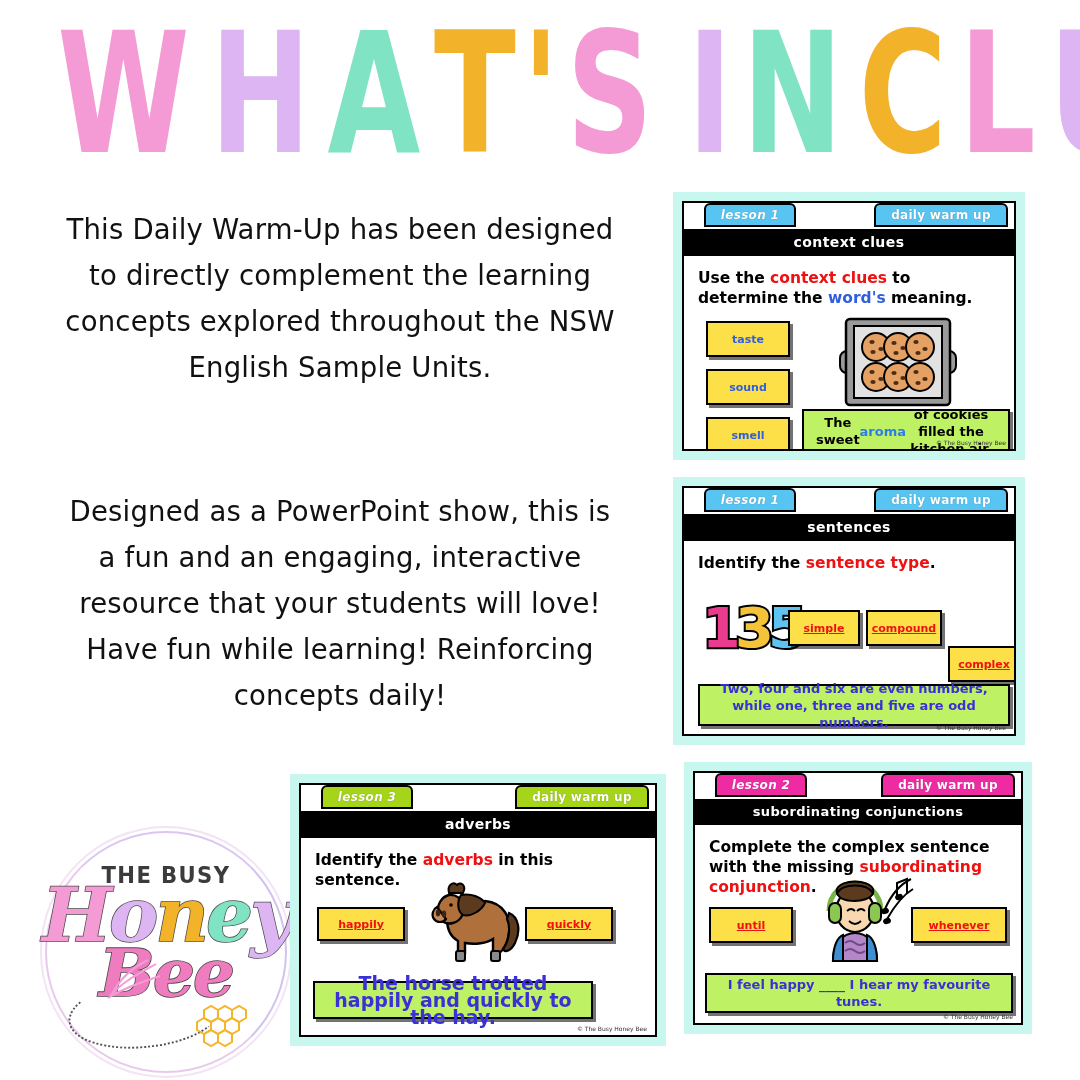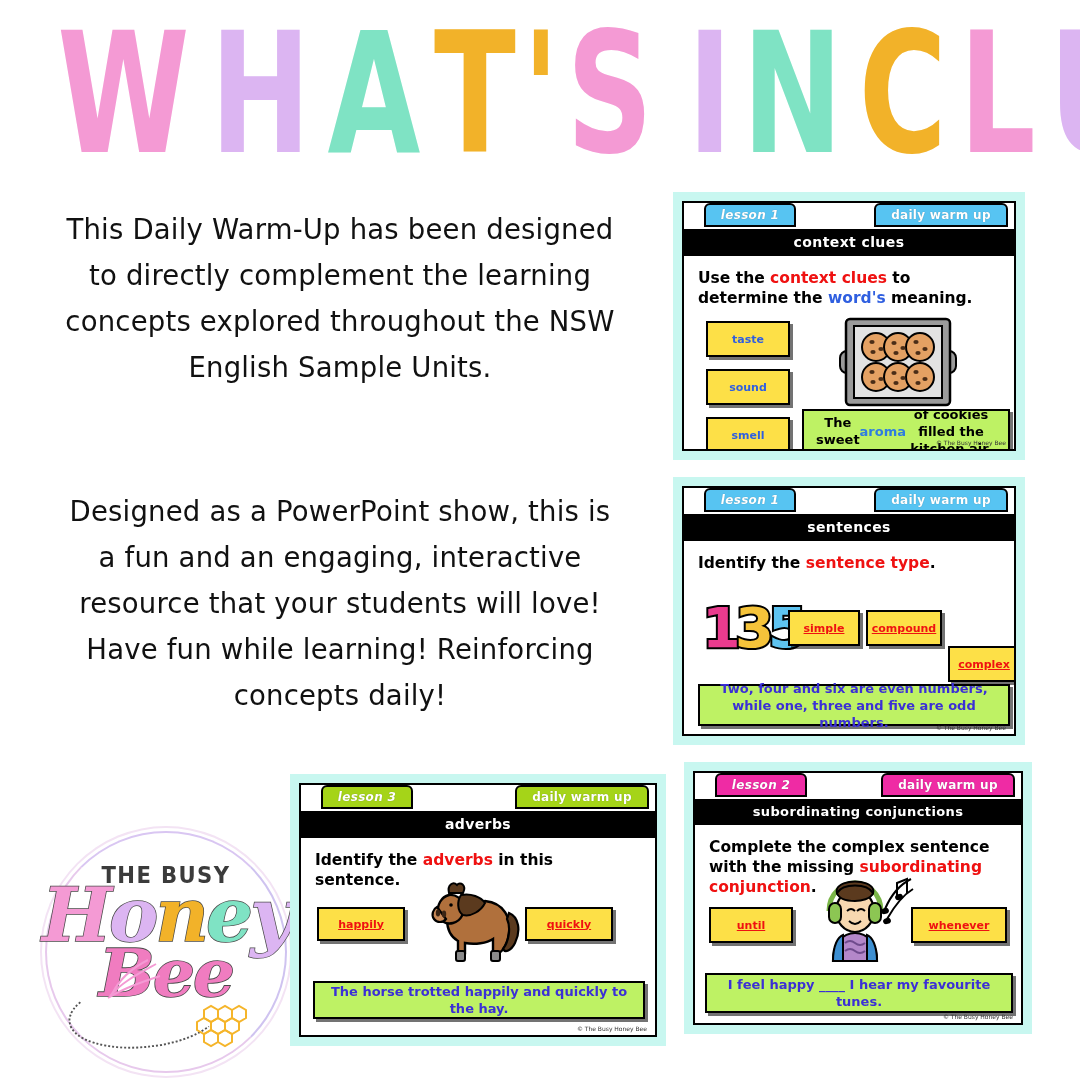--- a/index.html
+++ b/index.html
@@ -325,21 +325,21 @@
         <ellipse cx="11" cy="46" rx="2.2" ry="3.4" fill="#3a2414"></ellipse>
         <ellipse cx="17" cy="47" rx="2.2" ry="3.4" fill="#3a2414"></ellipse>
         <circle cx="24" cy="38" r="1.8" fill="#000"></circle>
         <path d="M22 26 C20 18 26 14 30 18 C33 14 40 18 36 26 Z" fill="#5b3a1e" stroke="#000" stroke-width="2"></path>
         <path d="M34 28 C44 26 54 30 58 36 C54 44 44 50 36 48 C30 44 30 34 34 28 Z" fill="#5b3a1e" stroke="#000" stroke-width="2"></path>
         <path d="M82 46 C92 50 94 64 88 76 C84 84 78 86 76 82 C82 74 84 60 80 52 Z" fill="#5b3a1e" stroke="#000" stroke-width="2.2"></path>
         <rect x="29" y="84" width="9" height="10" rx="2" fill="#8a8a8a" stroke="#000" stroke-width="2"></rect>
         <rect x="64" y="84" width="9" height="10" rx="2" fill="#8a8a8a" stroke="#000" stroke-width="2"></rect>
       </svg>
 
-      <div class="answerbox blue" style="left:12px;top:196px;width:332px;height:38px;font-size:13px;">The horse trotted happily and quickly to the hay.</div>
+      <div class="answerbox blue" style="left:12px;top:196px;width:280px;height:38px;font-size:19px;">The horse trotted happily and quickly to the hay.</div>
       <div class="credit">© The Busy Honey Bee</div>
     </div>
   </div>
 
   <div class="card" id="card3" style="left:684px;top:762px;width:348px;height:272px;">
     <div class="inner">
       <div class="tabbar">
         <div class="tab left" style="background: rgb(239, 43, 164);">lesson 2</div>
         <div class="tab right" style="background: rgb(239, 43, 164);">daily warm up</div>
       </div>

